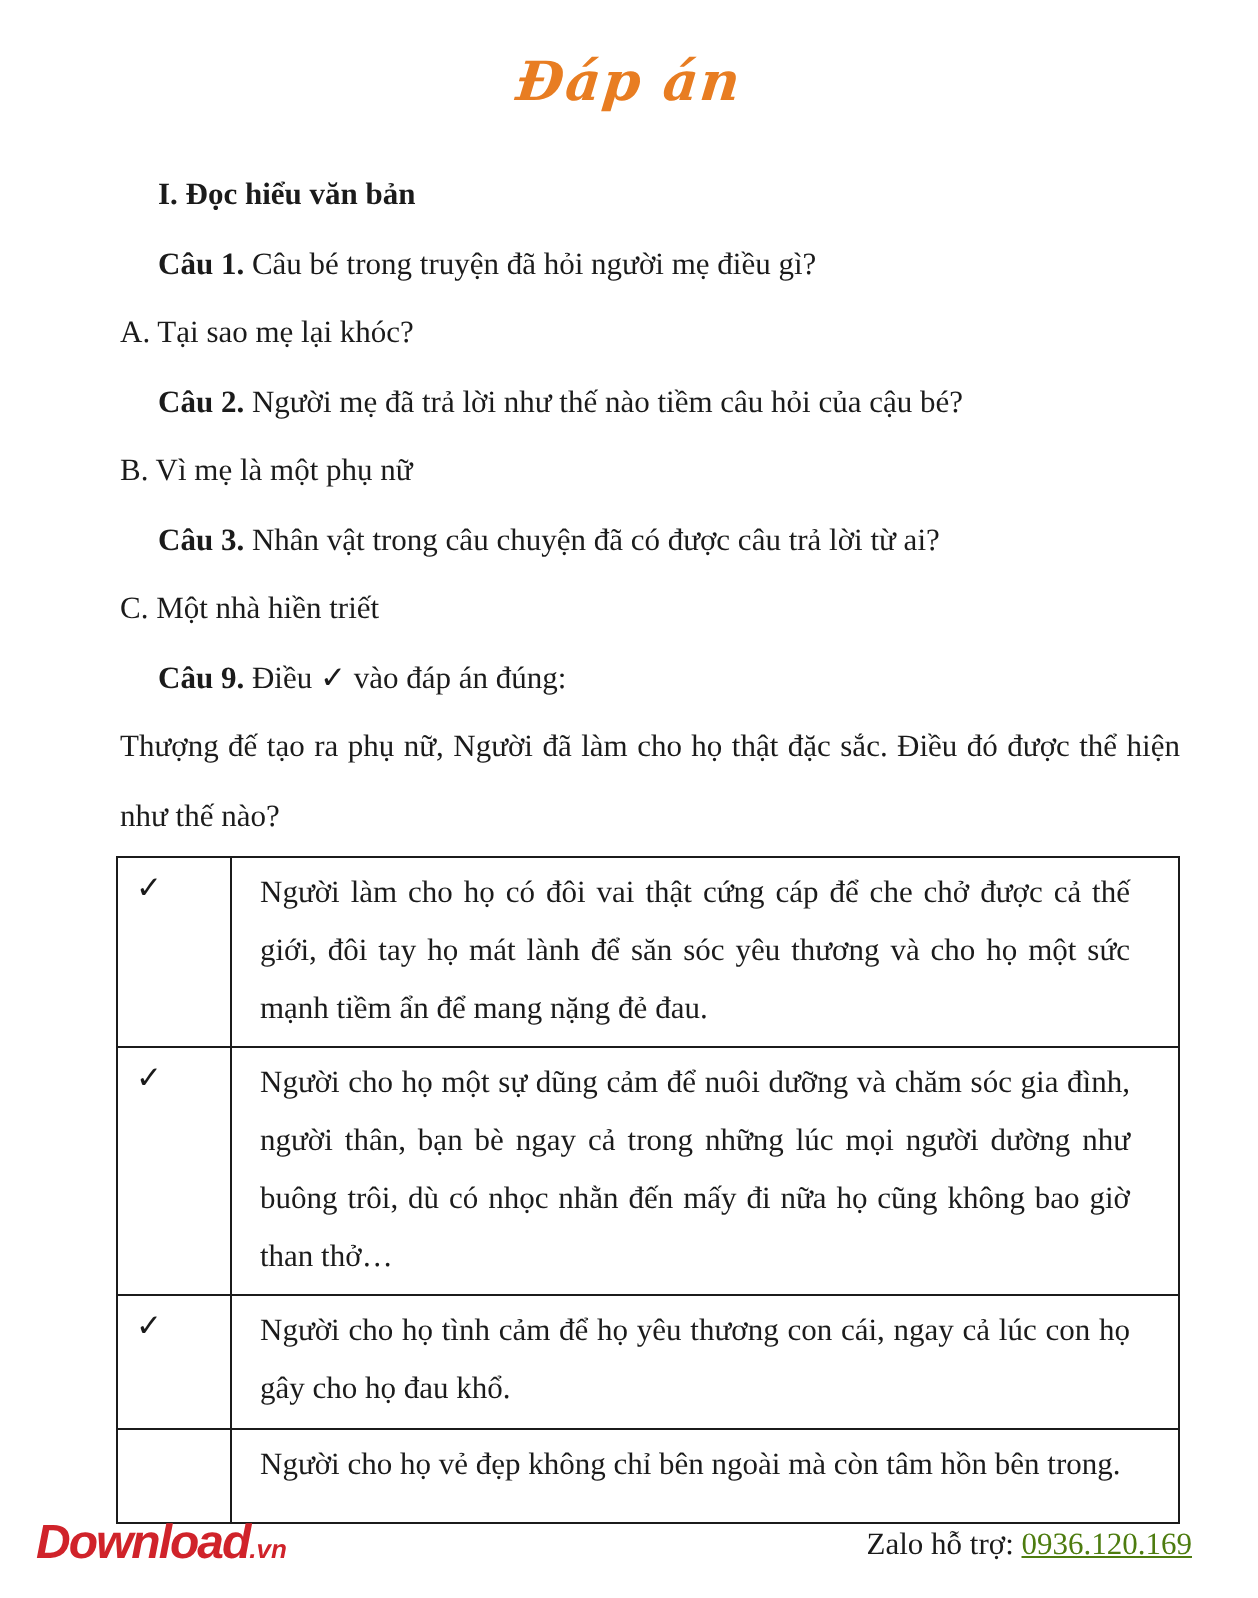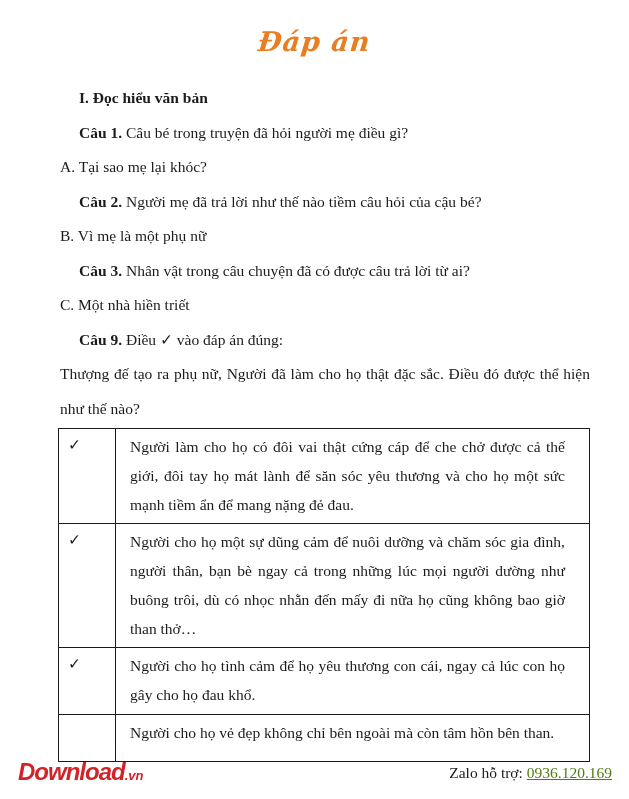--- a/index.html
+++ b/index.html
@@ -59,21 +59,21 @@
     padding: 3px 24px 4px 14px;
     text-align: justify;
   }
   .row-1 { height: 91px; }
   .row-2 { height: 98px; }
   .row-3 { height: 67px; }
   .row-4 { height: 47px; }
   .footer {
     position: absolute;
     left: 0;
-    right: 0;
+    right: 16px;
     bottom: 13px;
     height: 26px;
   }
   .logo {
     position: absolute;
     left: 18px;
     bottom: 0;
     text-decoration: none;
     color: #d0232a;
     font-family: "Liberation Sans", sans-serif;
@@ -137,21 +137,21 @@
         <tr class="row-2">
           <td class="check-cell"><span>✓</span></td>
           <td class="text-cell">Người cho họ một sự dũng cảm để nuôi dưỡng và chăm sóc gia đình, người thân, bạn bè ngay cả trong những lúc mọi người dường như buông trôi, dù có nhọc nhằn đến mấy đi nữa họ cũng không bao giờ than thở…</td>
         </tr>
         <tr class="row-3">
           <td class="check-cell"><span>✓</span></td>
           <td class="text-cell">Người cho họ tình cảm để họ yêu thương con cái, ngay cả lúc con họ gây cho họ đau khổ.</td>
         </tr>
         <tr class="row-4">
           <td class="check-cell"><span></span></td>
-          <td class="text-cell">Người cho họ vẻ đẹp không chỉ bên ngoài mà còn tâm hồn bên than.</td>
+          <td class="text-cell">Người cho họ vẻ đẹp không chỉ bên ngoài mà còn tâm hồn bên trong.</td>
         </tr>
       </tbody>
     </table>
 
   </div>
 
   <div class="footer">
     <a class="logo"><span class="logo-main">Download</span><span class="logo-suffix">.vn</span></a>
     <div class="support"><span>Zalo hỗ trợ: </span><a class="phone">0936.120.169</a></div>
   </div>

